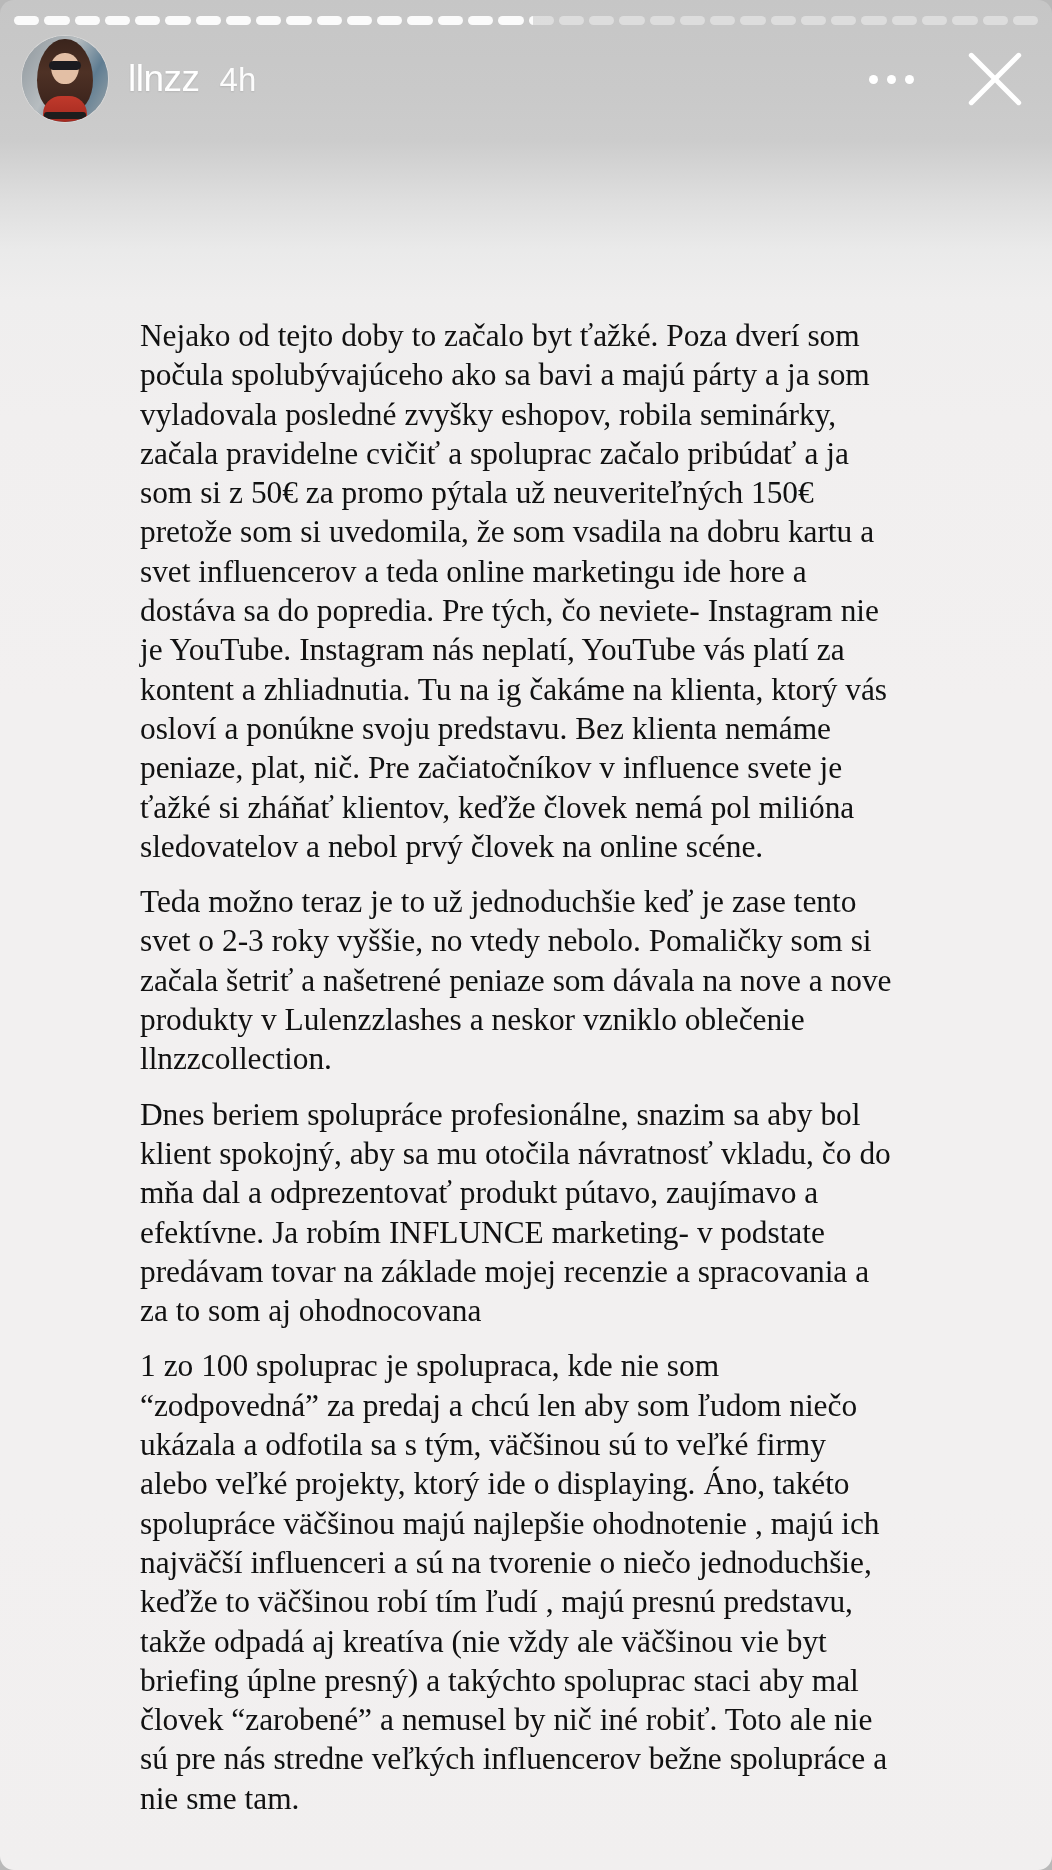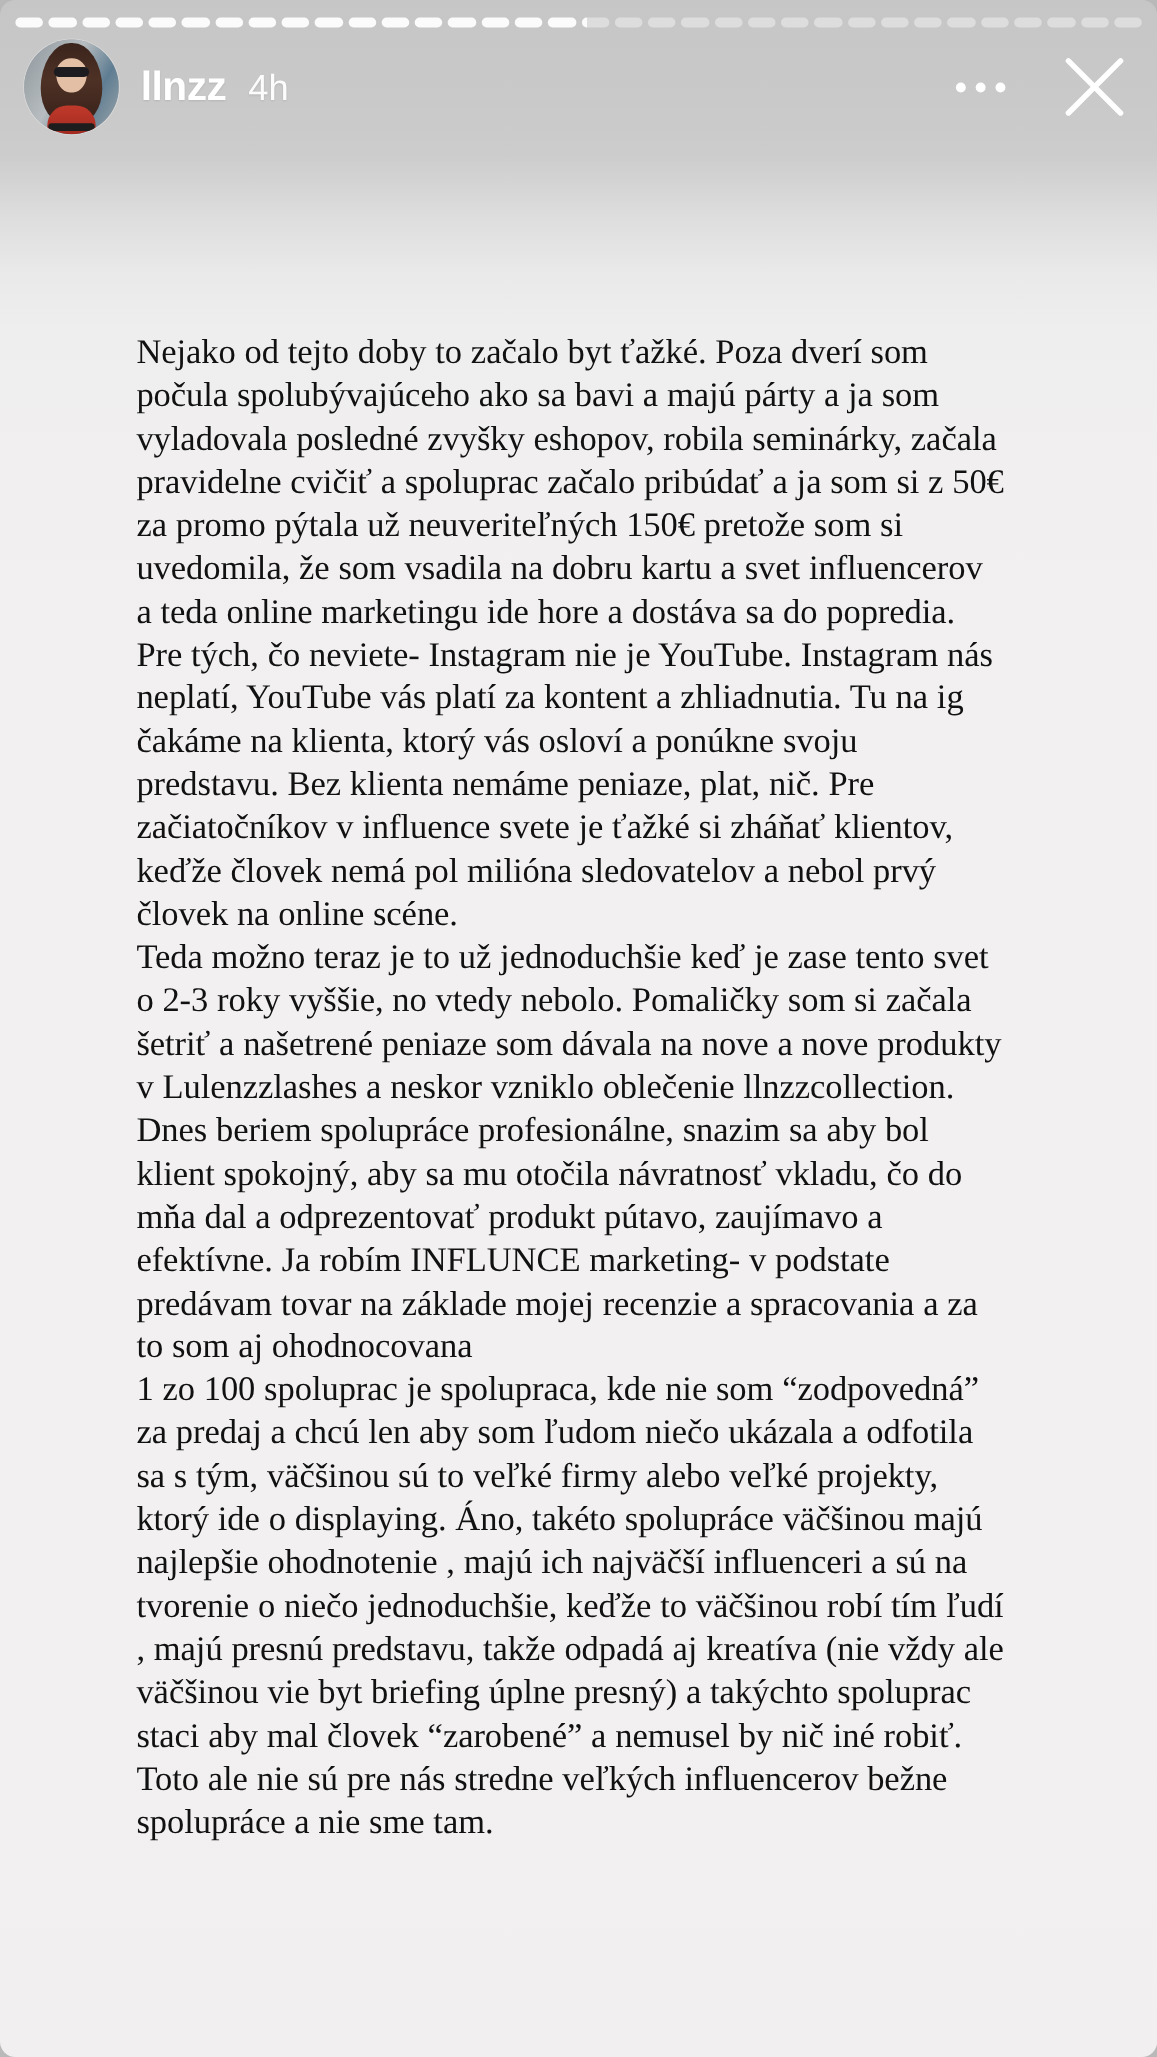--- a/index.html
+++ b/index.html
@@ -122,21 +122,21 @@
   #header-text {
     display: flex;
     align-items: baseline;
     margin-left: 20px;
     flex: 1 1 auto;
     min-width: 0;
   }
   #username {
     color: #ffffff;
     font-size: 37px;
-    font-weight: 700;
+    font-weight: 400;
     letter-spacing: -0.5px;
     text-shadow: 0 1px 2px rgba(0,0,0,0.10);
   }
   #timestamp {
     color: rgba(255,255,255,0.96);
     font-size: 33px;
     font-weight: 400;
     margin-left: 20px;
     text-shadow: 0 1px 2px rgba(0,0,0,0.10);
   }
@@ -181,21 +181,21 @@
     left: 124px;
     width: 790px;
     font-family: "Liberation Serif", "DejaVu Serif", serif;
     color: #111111;
     font-size: 31.4px;
     line-height: 39.3px;
     letter-spacing: -0.05px;
     white-space: pre-wrap;
     word-spacing: 0.2px;
   }
-  #story-text .para { margin: 0; }
+  #story-text .para { margin: 16px; }
 </style>
 </head>
 <body>
 
 <div id="story-viewer">
 
   <div id="progress-bar">
       <div class="progress-segment seen"></div>
       <div class="progress-segment seen"></div>
       <div class="progress-segment seen"></div>

